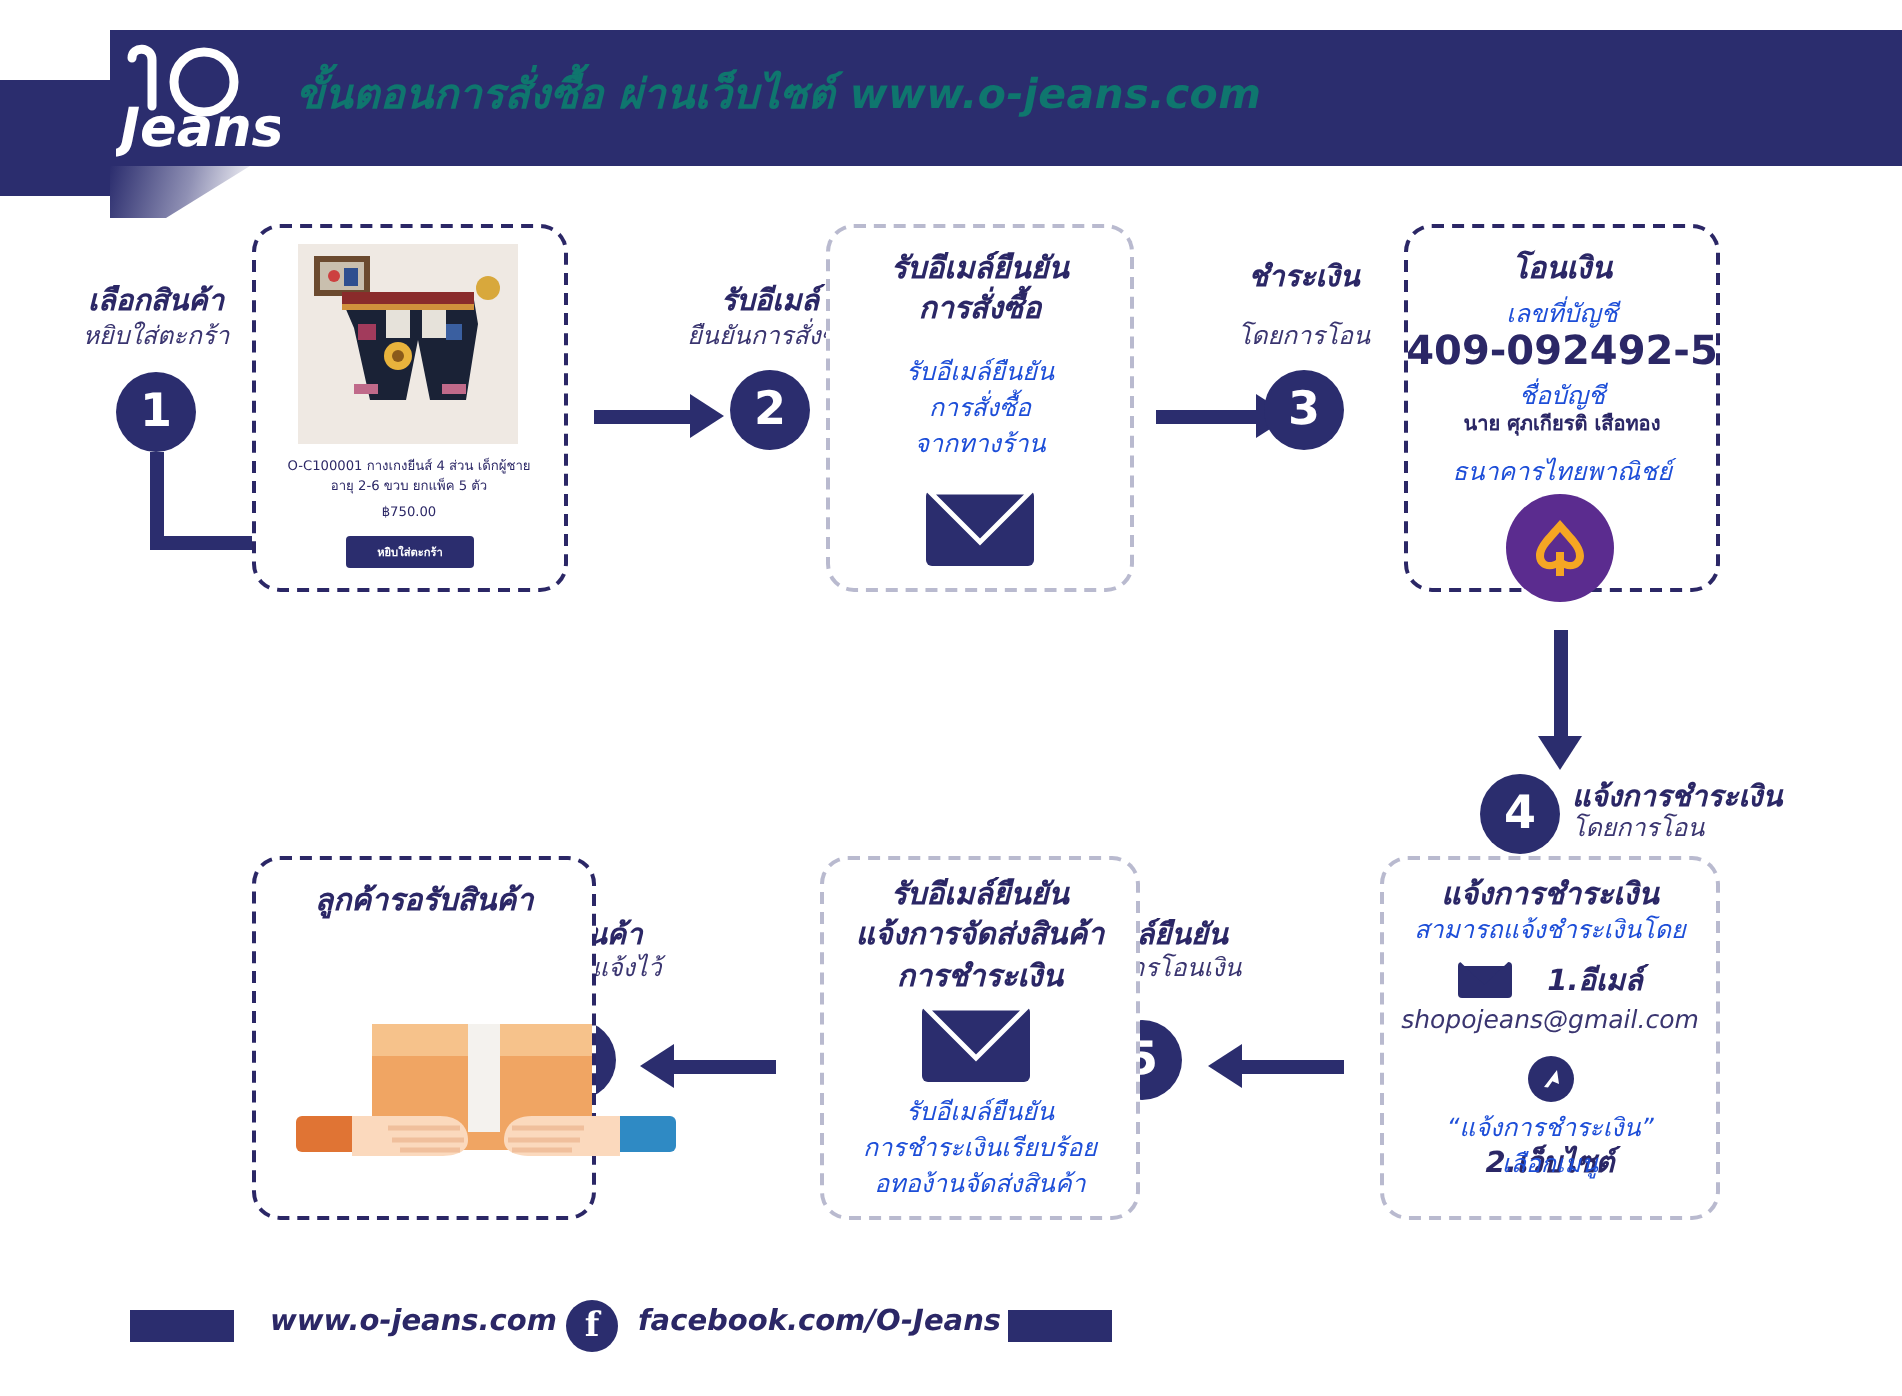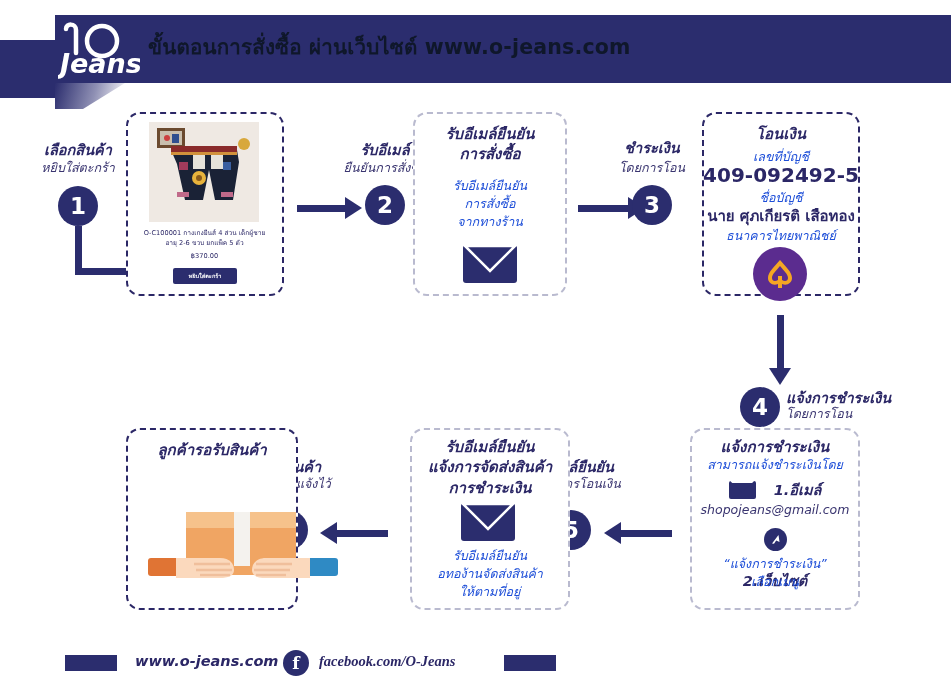--- a/index.html
+++ b/index.html
@@ -27,22 +27,22 @@
     background:linear-gradient(105deg,#2b2d6e 0%, #8f90b4 55%, #ffffff 100%);
     clip-path:polygon(0 0, 100% 0, 40% 100%, 0 100%);
   }
   .logo {
     position:absolute; left:58px; top:19px; width:82px; height:62px;
     color:#ffffff;
   }
   .logo svg { display:block; }
   .header-title {
     position:absolute; left:148px; top:30px;
-    font-size:20.5px; font-weight:bold; 
-    color:#0f172a; letter-spacing:0.2px;
+    font-size:20.5px; font-weight:bold; font-style:italic;
+    color:#0f766e; letter-spacing:0.2px;
     font-family:"DejaVu Sans","Liberation Sans",sans-serif;
     white-space:nowrap;
   }
 
   
   .dashbox {
     position:absolute;
     border:2px dashed #2b2766;
     border-radius:14px;
     background:#ffffff;
@@ -168,21 +168,21 @@
   }
   .fb-circle {
     position:absolute; left:283px; top:650px; width:26px; height:26px;
     border-radius:50%; background:#2b2d6e;
     display:flex; align-items:center; justify-content:center;
     color:#ffffff; font-size:17px; font-weight:bold;
     font-family:"DejaVu Serif","Liberation Serif",serif;
   }
   .footer-fb {
     position:absolute; left:319px; top:653px;
-    font-size:14.5px; font-weight:bold; font-style:italic; color:#2b2766;font-family:Liberation Serif, serif;
+    font-size:14.5px; font-weight:bold; font-style:italic; color:#2b2766;
   }
 </style>
 </head>
 <body>
 
 <div class="stage">
 
   <div class="header-notch"></div>
   <div class="header-bar"></div>
   <div class="header-shadow"></div>
@@ -223,21 +223,21 @@
       <circle cx="50" cy="56" r="7" fill="#e8b33c"></circle>
       <circle cx="50" cy="56" r="3" fill="#8a5a1a"></circle>
       <rect x="30" y="40" width="9" height="8" fill="#a23b5c"></rect>
       <rect x="74" y="40" width="8" height="8" fill="#3a5fa0"></rect>
       <rect x="28" y="70" width="12" height="5" fill="#c06a8a"></rect>
       <rect x="72" y="70" width="12" height="5" fill="#c06a8a"></rect>
       <circle cx="95" cy="22" r="6" fill="#d8a83c"></circle>
     </svg>
   </div>
   <div class="prod-desc">O-C100001 กางเกงยีนส์ 4 ส่วน เด็กผู้ชาย อายุ 2-6 ขวบ ยกแพ็ค 5 ตัว</div>
-  <div class="prod-price">฿370.00</div>
+  <div class="prod-price">฿750.00</div>
   <div class="cart-btn">หยิบใส่ตะกร้า</div>
 
   <div class="arrow-h" style="left:297px; top:205px; width:50px;"></div>
   <div class="arrow-head-r" style="left:345px; top:197px;"></div>
 
   <div class="lbl-bold" style="left:330px; top:138px; width:110px;">รับอีเมล์</div>
   <div class="lbl-sub" style="left:330px; top:158px; width:110px;">ยืนยันการสั่งซื้อ</div>
   <div class="num-circle" style="left:365px; top:185px;">2</div>
 
   <div class="dashbox light" style="left:413px; top:112px; width:154px; height:184px;"></div>
@@ -253,32 +253,32 @@
   <div style="position:absolute; left:463px; top:245px;">
     <svg width="54" height="38" viewBox="0 0 54 38">
       <rect x="0" y="0" width="54" height="38" rx="3" fill="#2b2d6e"></rect>
       <path d="M2 1 L52 1 L27 26 Z" fill="#2b2d6e" stroke="#ffffff" stroke-width="2.5"></path>
     </svg>
   </div>
 
   <div class="arrow-h" style="left:578px; top:205px; width:52px;"></div>
   <div class="arrow-head-r" style="left:628px; top:197px;"></div>
 
-  <div class="lbl-bold" style="left:604px; top:136px; width:96px;">ชำระเงิน</div>
+  <div class="lbl-bold" style="left:604px; top:126px; width:96px;">ชำระเงิน</div>
   <div class="lbl-sub" style="left:604px; top:158px; width:96px;">โดยการโอน</div>
   <div class="num-circle" style="left:632px; top:185px;">3</div>
 
   <div class="dashbox" style="left:702px; top:112px; width:158px; height:184px;"></div>
   <div class="box-title" style="left:702px; top:124px; width:158px;">โอนเงิน</div>
   <div class="box-body" style="left:702px; top:148px; width:158px;">เลขที่บัญชี</div>
   <div style="position:absolute; left:702px; top:163px; width:158px; text-align:center;
               font-size:20px; font-weight:bold; color:#2b2766;">409-092492-5</div>
   <div class="box-body" style="left:702px; top:189px; width:158px;">ชื่อบัญชี</div>
   <div style="position:absolute; left:696px; top:204px; width:170px; text-align:center;
-              font-size:15px; font-weight:bold; color:#2b2766;">นาย ศุภเกียรติ เสือทอง</div>
+              font-size:10px; font-weight:bold; color:#2b2766;">นาย ศุภเกียรติ เสือทอง</div>
   <div class="box-body" style="left:702px; top:227px; width:158px;">ธนาคารไทยพาณิชย์</div>
   <div class="scb">
     <svg width="34" height="34" viewBox="0 0 34 34">
       <path d="M17 3 C11 10, 5 15, 5 21 C5 26, 10 29, 15 27 L15 31 L19 31 L19 27 C24 29, 29 26, 29 21 C29 15, 23 10, 17 3 Z
                M17 9 C21 14, 25 17, 25 21 C25 24, 22 25, 19 23 L19 19 L15 19 L15 23 C12 25, 9 24, 9 21 C9 17, 13 14, 17 9 Z" fill="#f5a623"></path>
     </svg>
   </div>
 
   <div class="arrow-v" style="left:777px; top:315px; width:7px; height:55px;"></div>
   <div class="arrow-head-d" style="left:769px; top:368px;"></div>
@@ -327,22 +327,22 @@
     <div>การชำระเงิน</div>
   </div>
   <div style="position:absolute; left:461px; top:503px;">
     <svg width="54" height="38" viewBox="0 0 54 38">
       <rect x="0" y="0" width="54" height="38" rx="3" fill="#2b2d6e"></rect>
       <path d="M2 1 L52 1 L27 26 Z" fill="#2b2d6e" stroke="#ffffff" stroke-width="2.5"></path>
     </svg>
   </div>
   <div class="box-body" style="left:408px; top:547px; width:164px;">
     <div>รับอีเมล์ยืนยัน</div>
+    <div>การชำระเงินเรียบร้อย</div>
     <div>อทอง้านจัดส่งสินค้า</div>
-    <div>ให้ตามที่อยู่</div>
   </div>
 
   <div class="arrow-h" style="left:334px; top:530px; width:54px;"></div>
   <div class="arrow-head-l" style="left:320px; top:522px;"></div>
 
   <div class="lbl-bold" style="left:228px; top:455px; width:116px;">จัดส่งสินค้า</div>
   <div class="lbl-sub" style="left:224px; top:474px; width:124px;">ตามที่อยู่ที่แจ้งไว้</div>
   <div class="num-circle" style="left:268px; top:510px;">6</div>
 
   <div class="dashbox" style="left:126px; top:428px; width:172px; height:182px;"></div>

